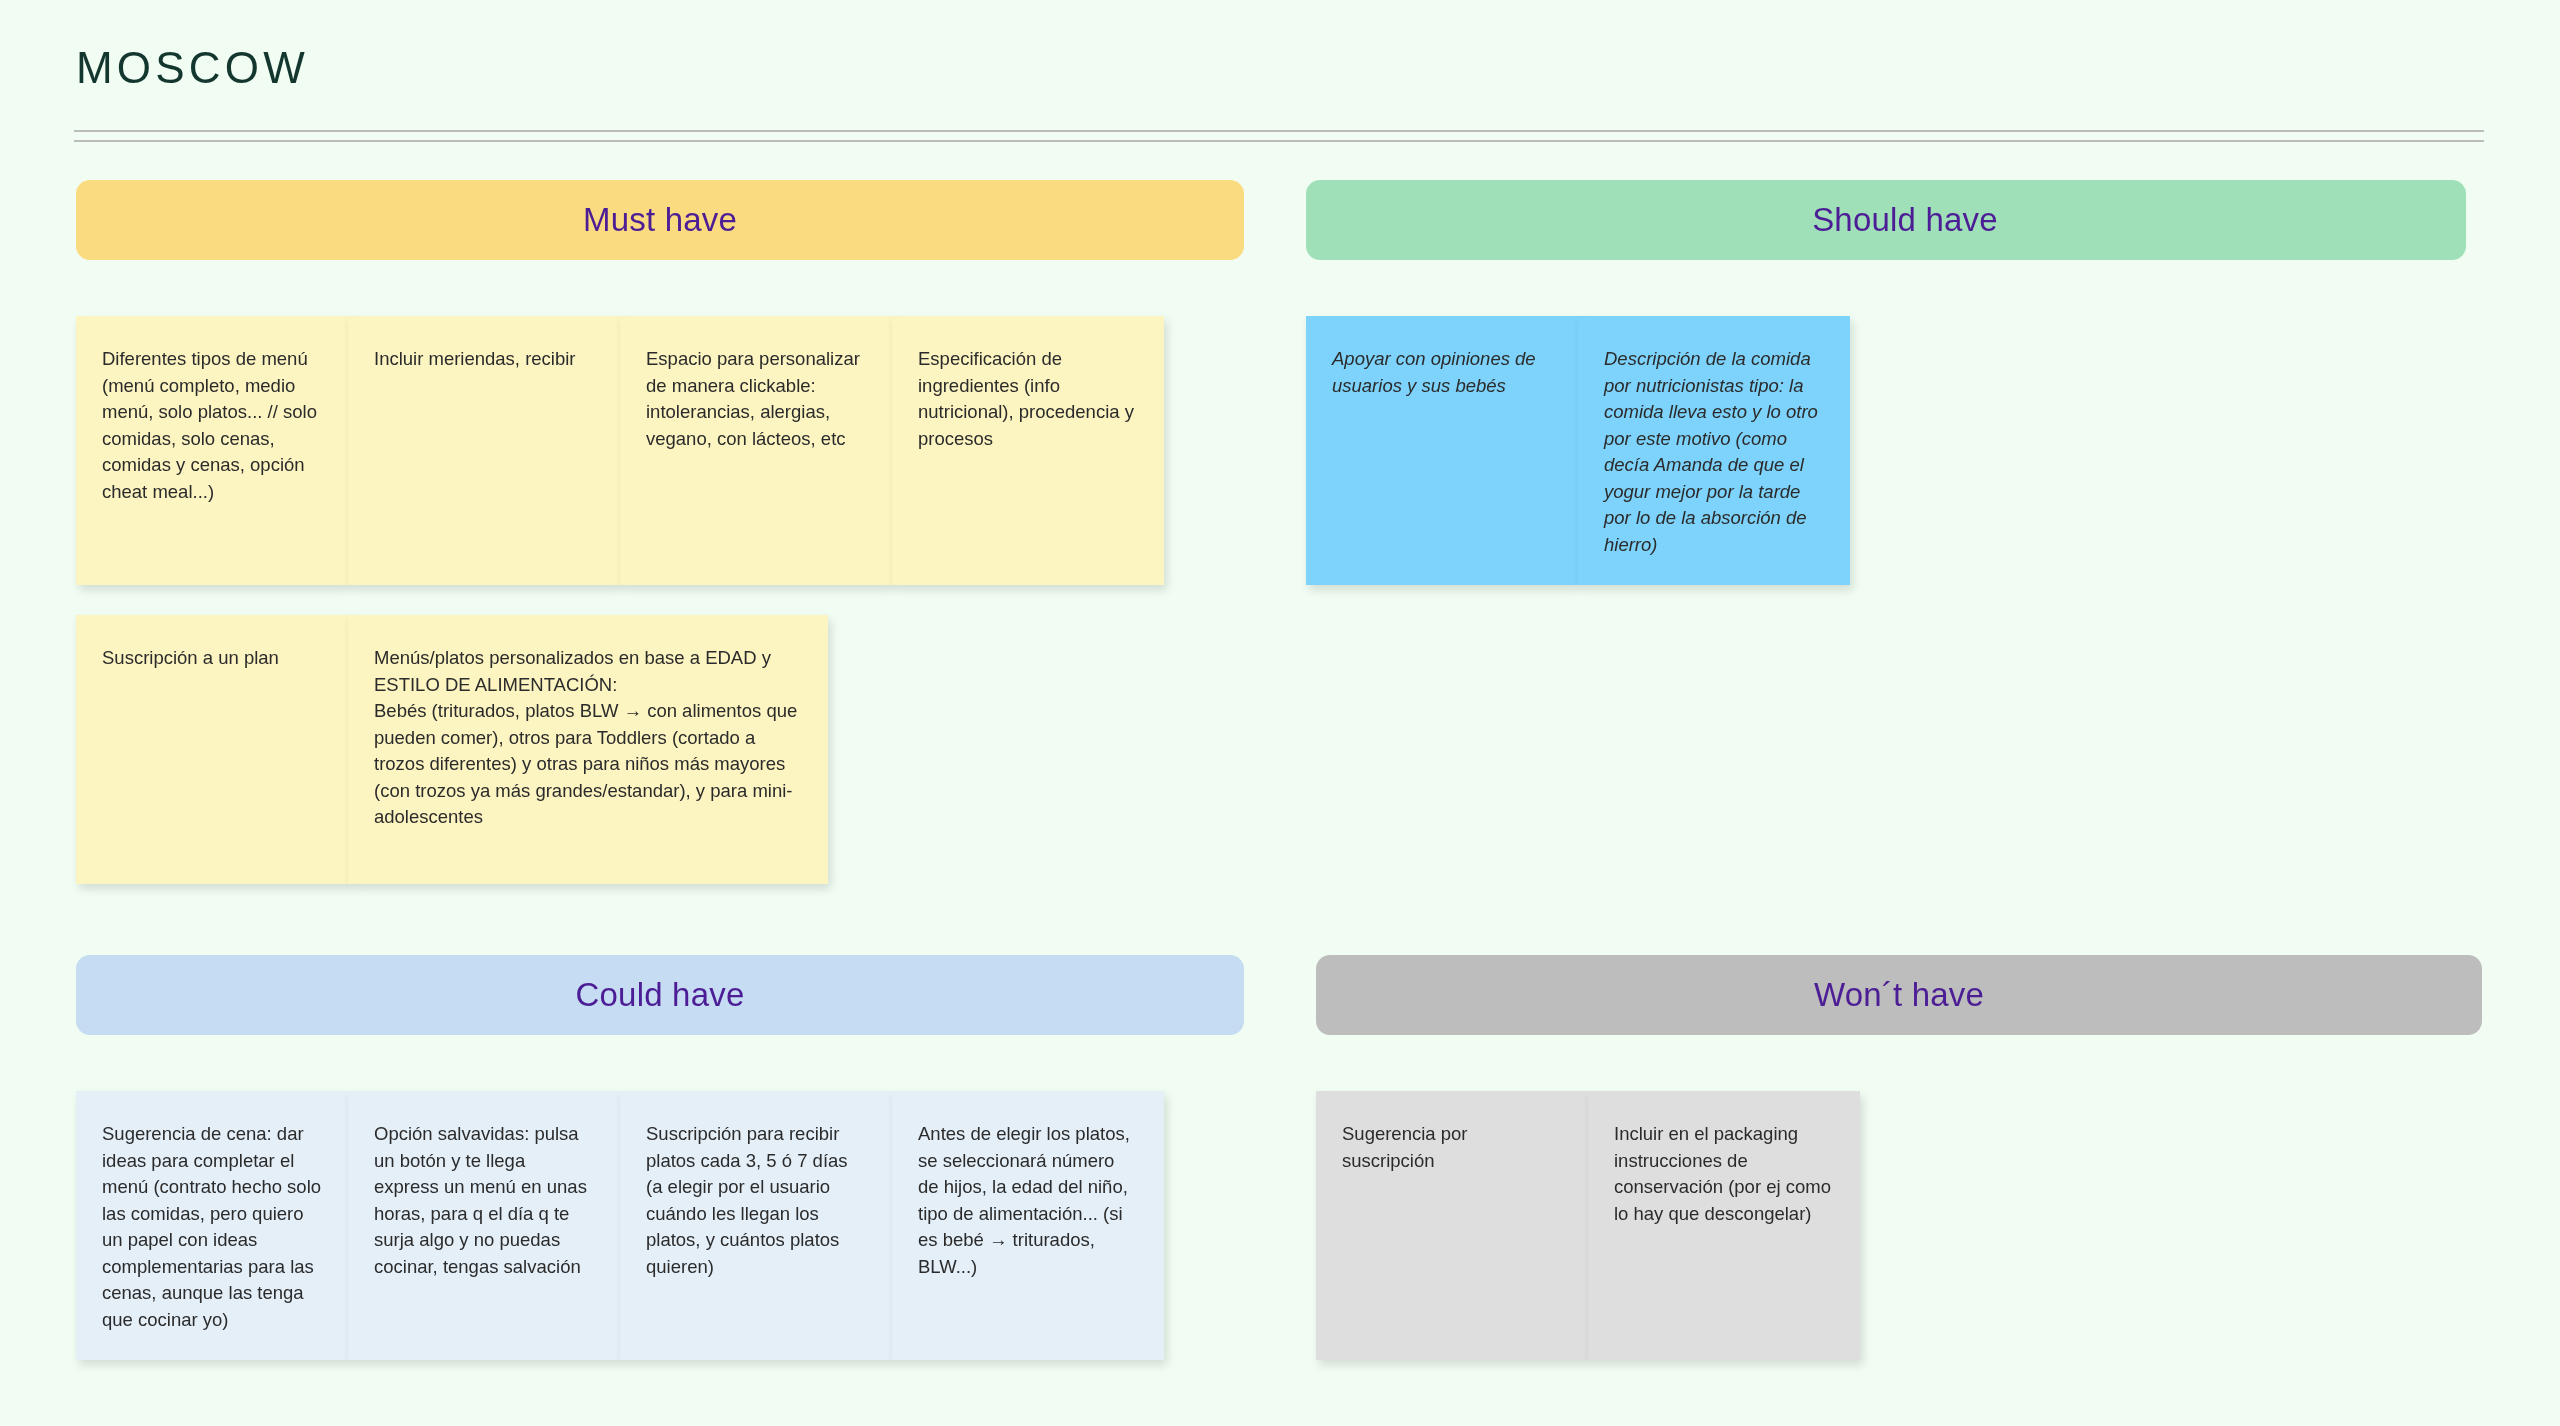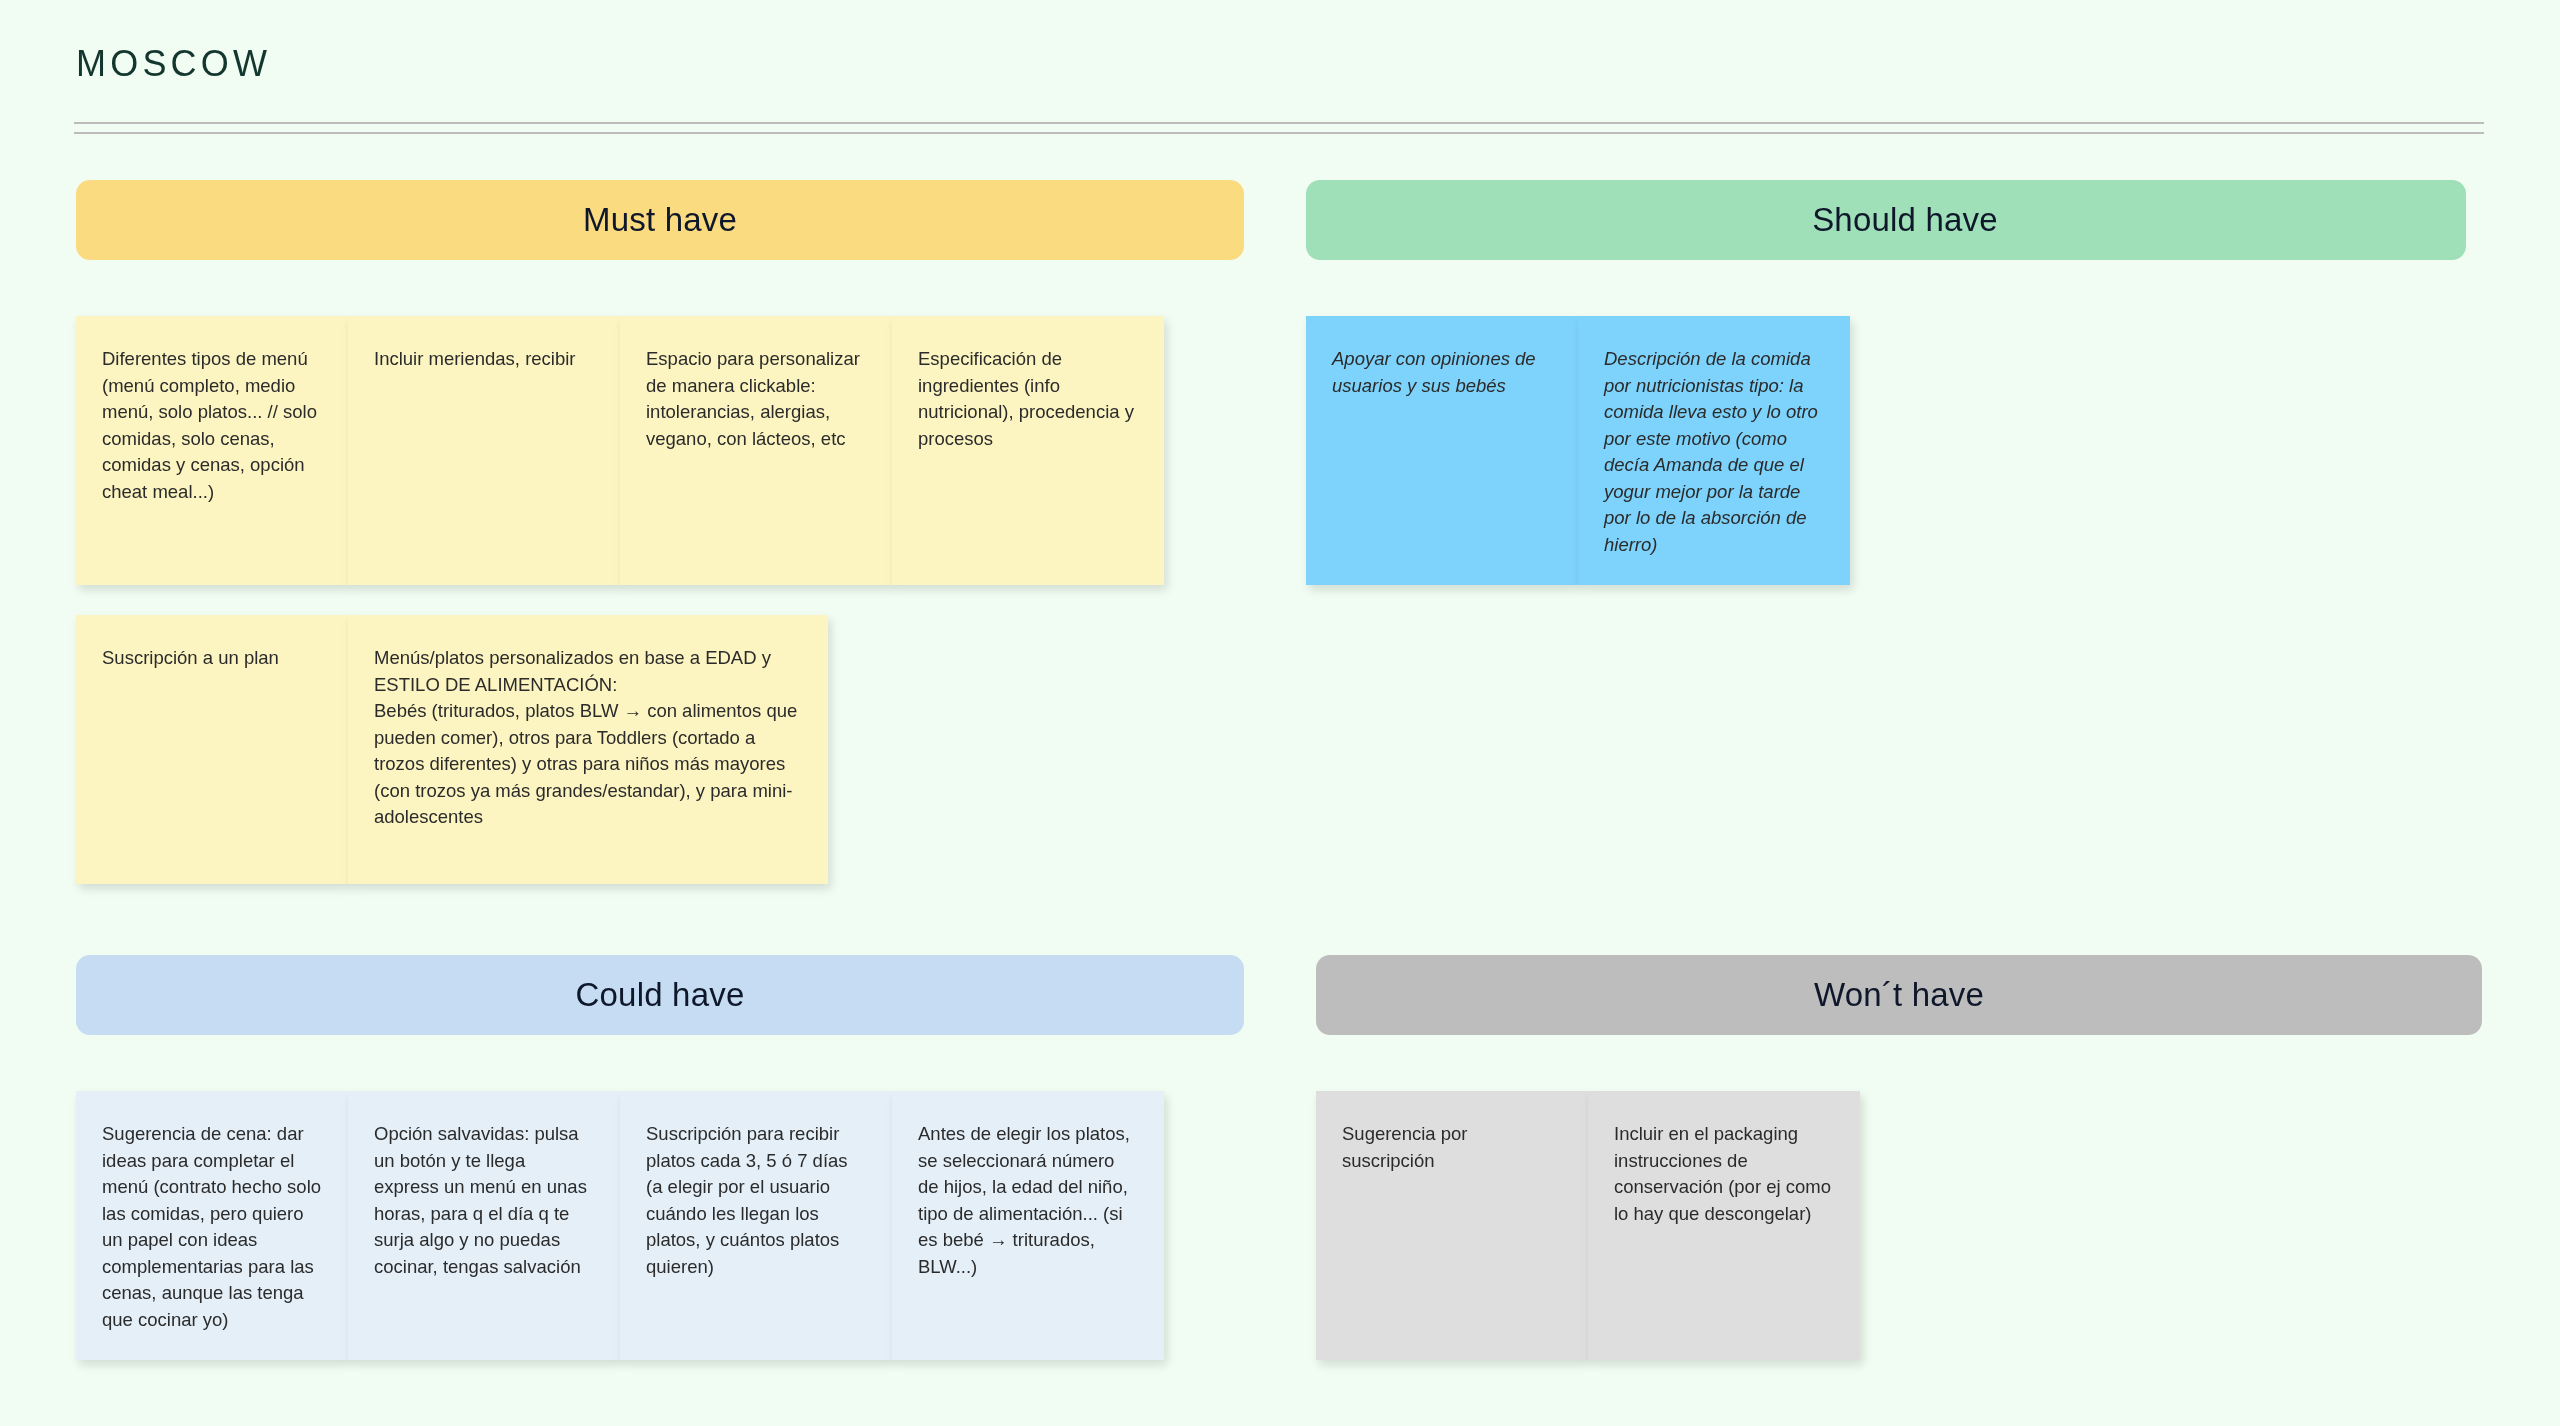--- a/index.html
+++ b/index.html
@@ -16,21 +16,21 @@
   }
 
   
   #board-header {
     position: absolute;
     left: 74px;
     top: 44px;
     width: 2410px;
   }
   #page-title {
-    font-size: 36px;
+    font-size: 44px;
     letter-spacing: 4.2px;
     color: #13372e;
     font-weight: 400;
     line-height: 1.1;
     margin: 0;
     padding: 0 0 0 2px;
   }
   .title-rule {
     height: 2px;
     background: #bcbcbc;
@@ -51,21 +51,21 @@
   .banner {
     border-radius: 14px;
     height: 80px;
     display: flex;
     align-items: center;
     justify-content: center;
     box-sizing: border-box;
   }
   .banner-label {
     font-size: 33px;
-    color: #0f172a;
+    color: #4c1d95;
     font-weight: 400;
     letter-spacing: 0.2px;
   }
 
   .cards-row {
     display: flex;
     align-items: flex-start;
     margin-top: 56px;
   }
   .cards-row.second-row { margin-top: 30px; }

